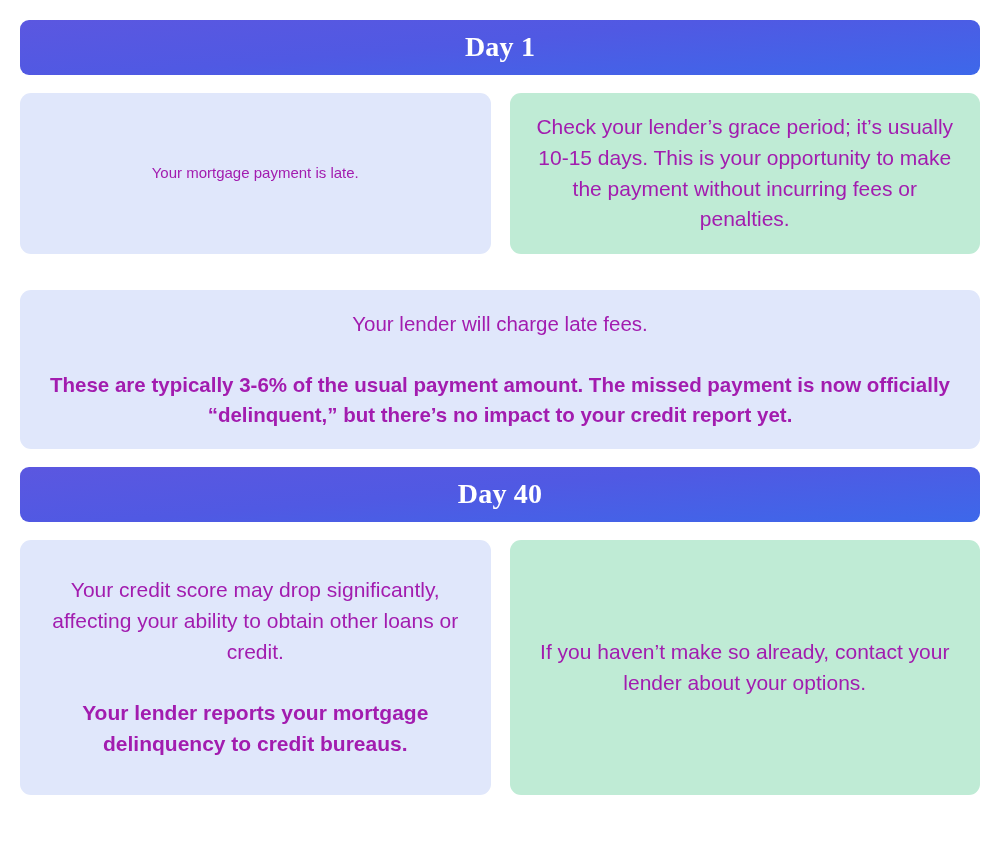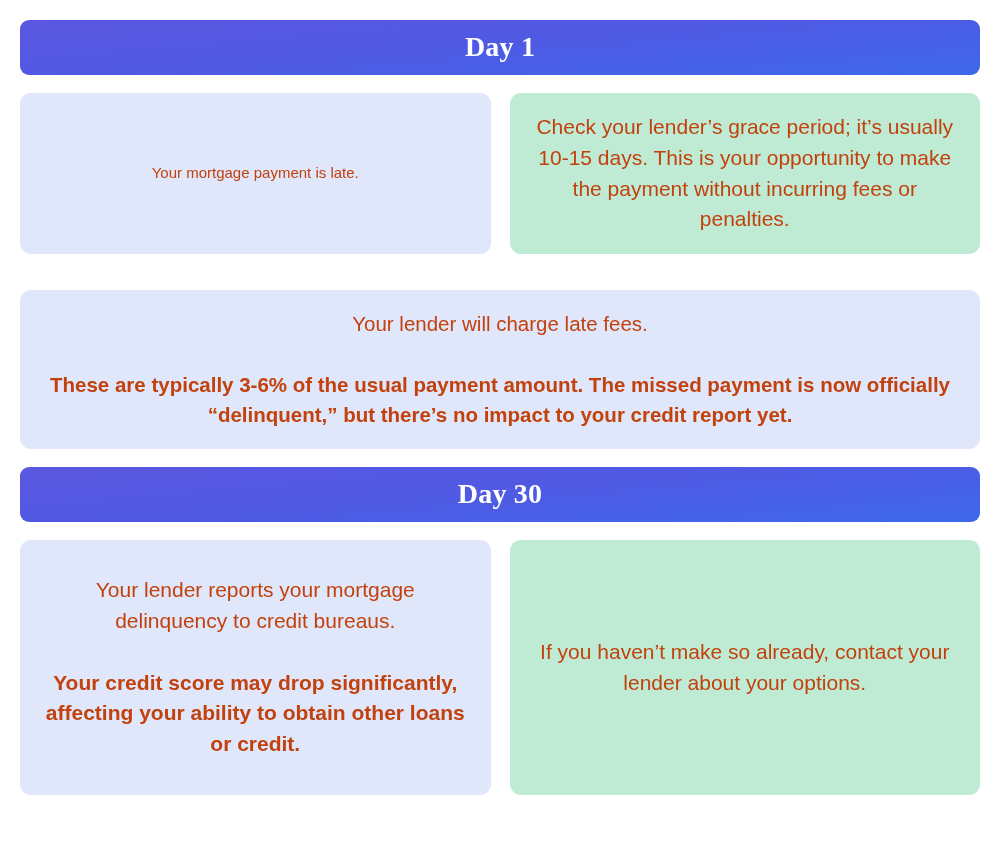--- a/index.html
+++ b/index.html
@@ -57,21 +57,21 @@
   .card {
     flex: 1 1 0;
     border-radius: 11px;
     box-sizing: border-box;
     display: flex;
     flex-direction: column;
     align-items: center;
     justify-content: center;
     text-align: center;
     padding: 18px 22px;
-    color: #c2410c;
+    color: #a21caf;
     font-size: 20.5px;
     line-height: 1.47;
   }
   .card.blue  { background: #e0e7fb; }
   .card.green { background: #bfebd5; }
 
   .card p {
     margin: 0;
     width: 100%;
   }
@@ -111,25 +111,25 @@
   <div class="section" id="section-days-16-30">
     <div class="cards-row">
       <div class="card blue">
         <p>Your lender will charge late fees.</p>
         <p>These are typically 3-6% of the usual payment amount. The missed payment is now officially “delinquent,” but there’s no impact to your credit report yet.</p>
       </div>
     </div>
   </div>
 
   <div class="section" id="section-day-30">
-    <div class="section-header">Day 30</div>
+    <div class="section-header">Day 40</div>
     <div class="cards-row">
       <div class="card blue">
+        <p>Your credit score may drop significantly, affecting your ability to obtain other loans or credit.</p>
         <p>Your lender reports your mortgage delinquency to credit bureaus.</p>
-        <p>Your credit score may drop significantly, affecting your ability to obtain other loans or credit.</p>
       </div>
       <div class="card green">
         <p>If you haven’t make so already, contact your lender about your options.</p>
       </div>
     </div>
   </div>
 
 </div>
 
 </body></html>

